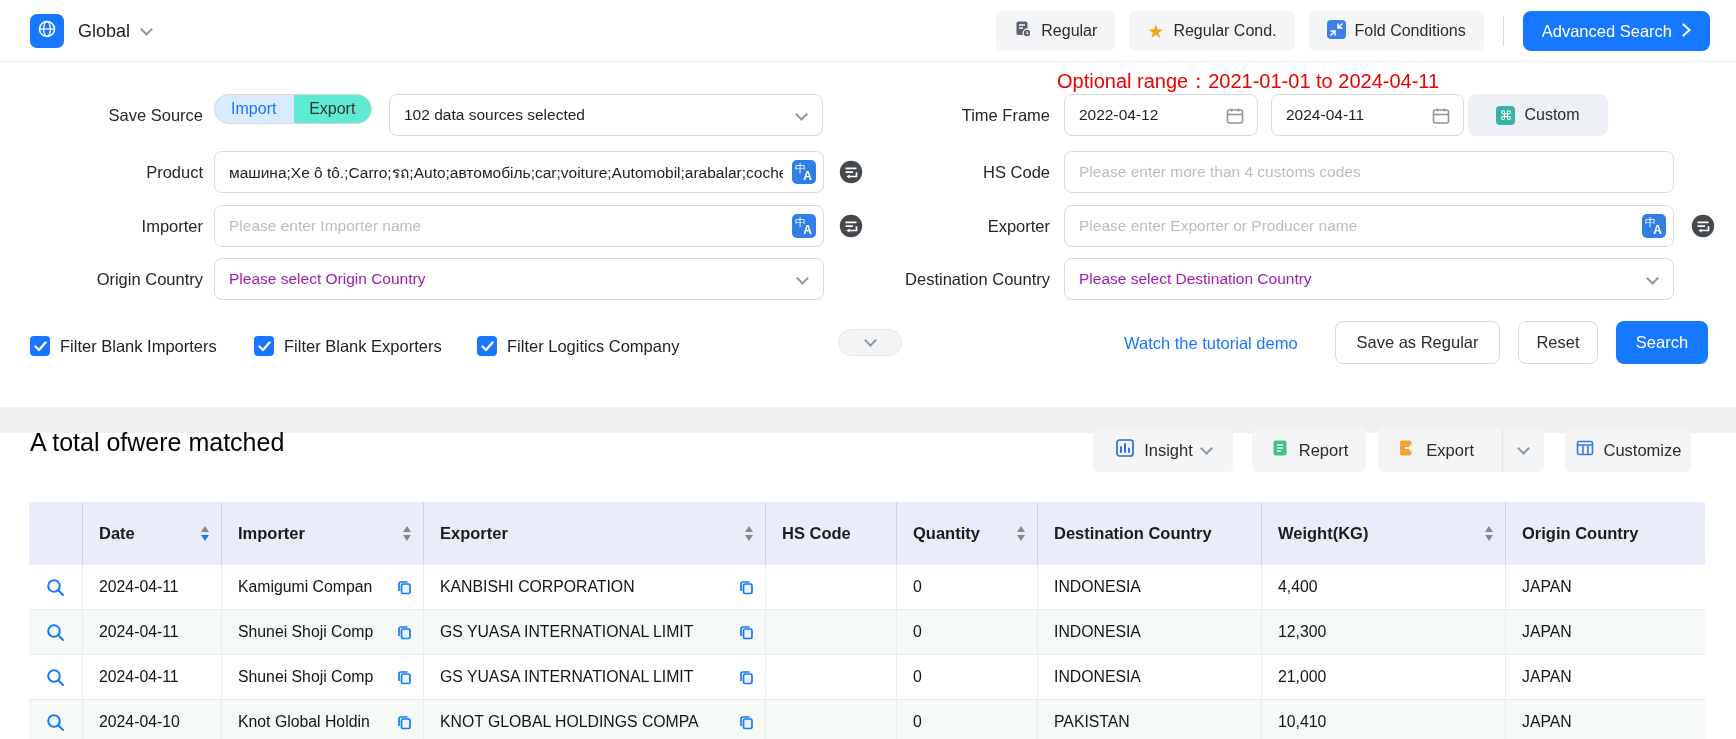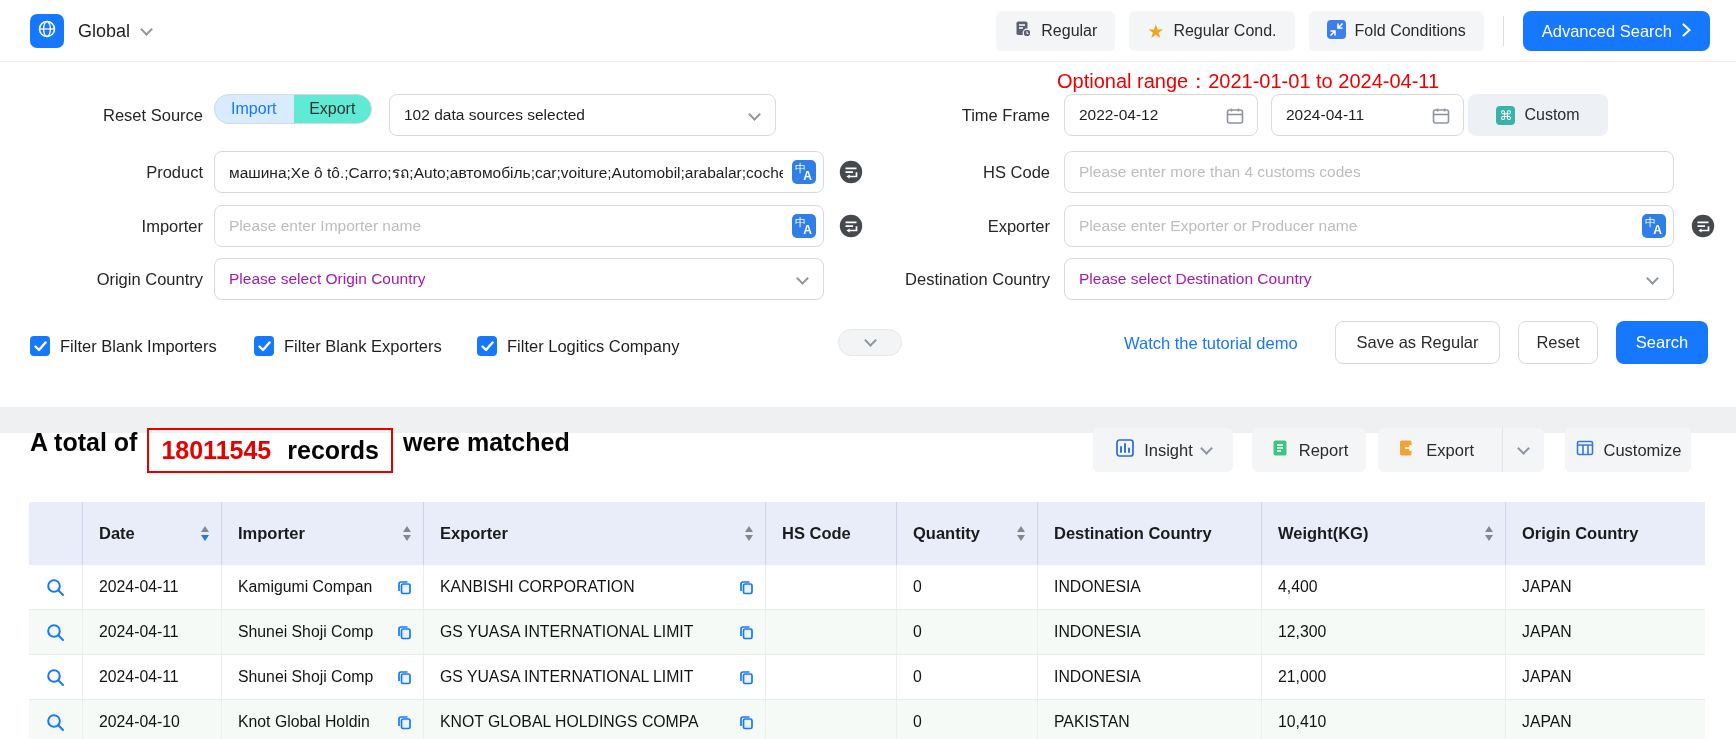--- a/index.html
+++ b/index.html
@@ -63,21 +63,21 @@
                  border:1px solid #e4e6e8;display:flex;align-items:center;justify-content:center;cursor:pointer}
   .link{position:absolute;left:1124px;top:334px;font-size:16.5px;color:#1677ff;cursor:pointer;white-space:nowrap}
   .btn-outline{position:absolute;top:321px;height:43px;border:1px solid #d9d9d9;border-radius:8px;background:#fff;
                display:flex;align-items:center;justify-content:center;font-size:16.5px;color:#2b2b2b;cursor:pointer;white-space:nowrap}
   .btn-search{position:absolute;left:1616px;top:321px;width:92px;height:43px;border-radius:8px;background:#1677ff;
               color:#fff;display:flex;align-items:center;justify-content:center;font-size:16.5px;cursor:pointer}
 
   .band{position:absolute;left:0;top:407px;width:1736px;height:26px;background:#eef0f2}
 
   
-  .title{position:absolute;left:30px;top:428px;display:flex;align-items:flex-start;font-size:25px;font-weight:700;color:#050505;white-space:nowrap}
+  .title{position:absolute;left:30px;top:428px;display:flex;align-items:flex-end;font-size:25px;font-weight:400;color:#050505;white-space:nowrap}
   .redbox{display:flex;align-items:center;border:2px solid #e60000;padding:6px 12px;margin:0 10px;gap:16px}
   .count{color:#e60000}
   .res-btn{position:absolute;top:428px;height:44px;background:#f3f5f7;border-radius:6px;display:flex;align-items:center;
            justify-content:center;gap:9px;font-size:16.5px;color:#2b2b2b;cursor:pointer;white-space:nowrap}
   .exp-caret{display:flex;align-items:center;justify-content:center;width:44px;height:44px;border-left:1px solid #e2e4e7;cursor:pointer}
 
   
   .table{position:absolute;left:29px;top:502px;width:1676px}
   .thead{display:flex;height:63px;background:#e9edfa}
   .th{display:flex;align-items:center;padding:0 12px 0 16px;font-size:16.5px;font-weight:700;color:#1b1b1b;
@@ -151,26 +151,26 @@
           <svg width="9" height="14" viewBox="0 0 9 14">
               <path d="M1.5 1.5 7.5 7l-6 5.5" stroke="#fff" stroke-width="2.2" fill="none" stroke-linecap="round"></path>
             </svg>
         </span>
       </div>
     </div>
   </div>
 
   <div class="opt-range">Optional range：2021-01-01 to 2024-04-11</div>
 
-  <div class="flabel" style="top:94px">Reset Source</div>
+  <div class="flabel" style="top:94px">Save Source</div>
   <div class="seg">
     <div class="seg-item active">Import</div>
     <div class="seg-item">Export</div>
   </div>
-  <div class="select" style="left:389px;top:94px;width:387px">
+  <div class="select" style="left:389px;top:94px;width:434px">
     <span class="val">102 data sources selected</span>
     <span class="chev"></span>
   </div>
 
   <div class="flabel-r" style="top:94px">Time Frame</div>
   <div class="select datebox" style="left:1064px;top:94px;width:194px">
     <span class="val">2022-04-12</span>
     <span class="cal">
       <svg width="20" height="20" viewBox="0 0 20 20">
           <rect x="2.5" y="4" width="15" height="13" rx="2" stroke="#8f959e" stroke-width="1.6" fill="none"></rect>
@@ -292,24 +292,20 @@
 
   <div class="link">Watch the tutorial demo</div>
   <div class="btn-outline" style="left:1335px;width:165px">Save as Regular</div>
   <div class="btn-outline" style="left:1518px;width:80px">Reset</div>
   <div class="btn-search">Search</div>
 
   <div class="band"></div>
 
   <div class="title">
     <span>A total of</span>
-    <span class="redbox">
-      <span class="count">18011545</span>
-      <span>records</span>
-    </span>
     <span>were matched</span>
   </div>
 
   <div class="res-btn" style="left:1093px;width:140px">
     <span>
       <svg width="20" height="20" viewBox="0 0 20 20">
           <rect x="2" y="2" width="16" height="16" rx="2.5" stroke="#2b6be0" stroke-width="1.7" fill="none"></rect>
           <path d="M6 14V9M10 14V6M14 14v-3.5" stroke="#2b6be0" stroke-width="1.9" stroke-linecap="round"></path>
         </svg>
     </span>

